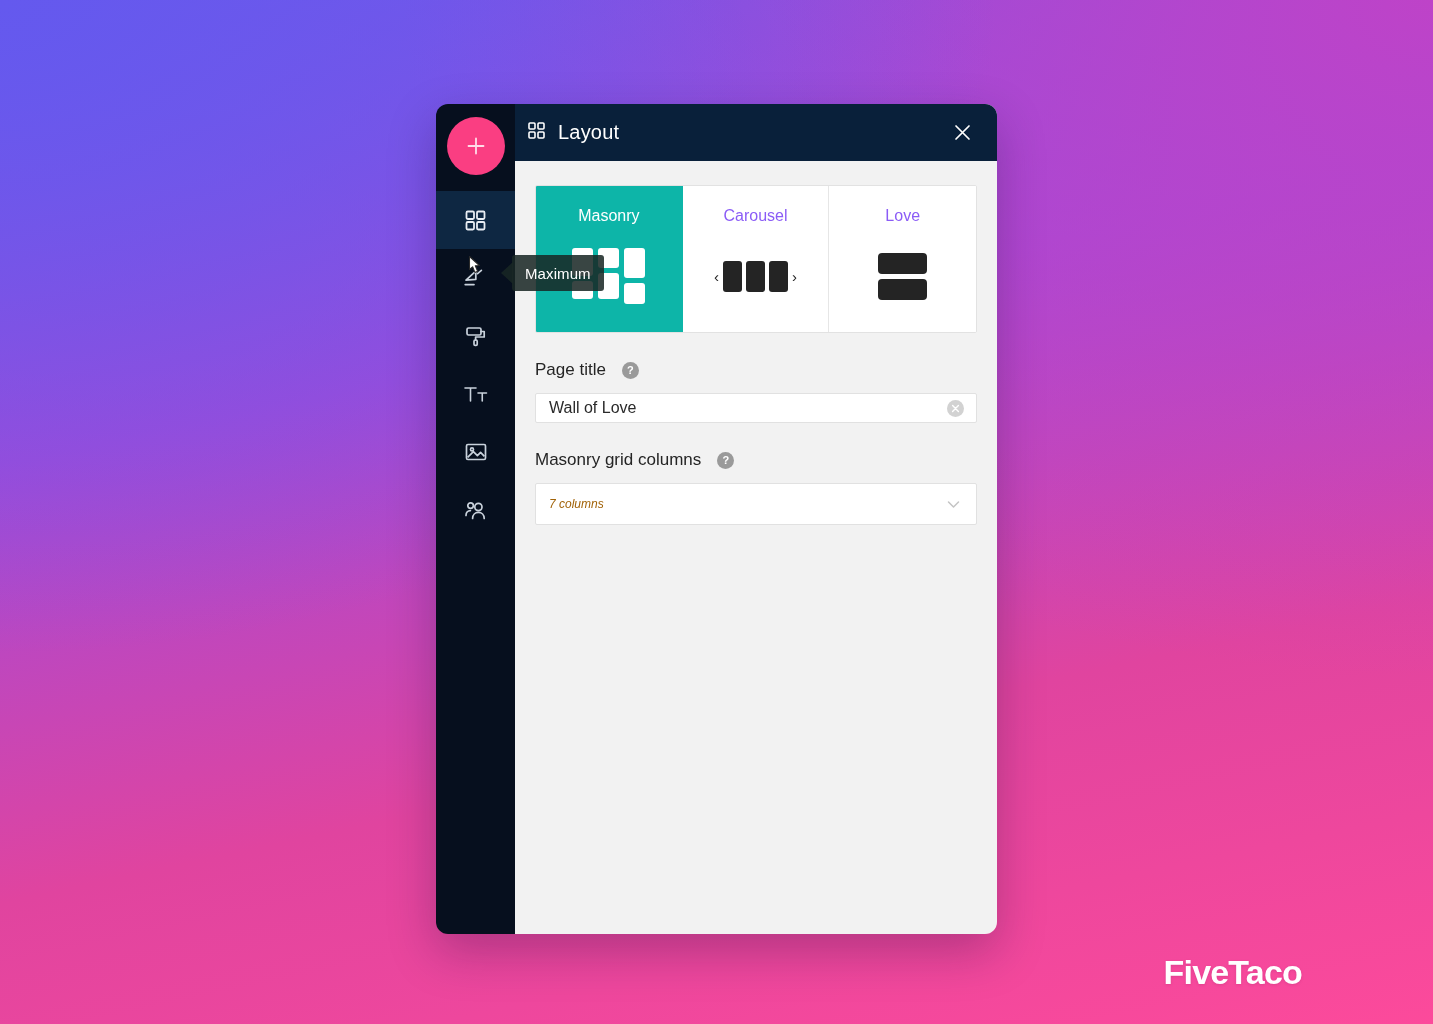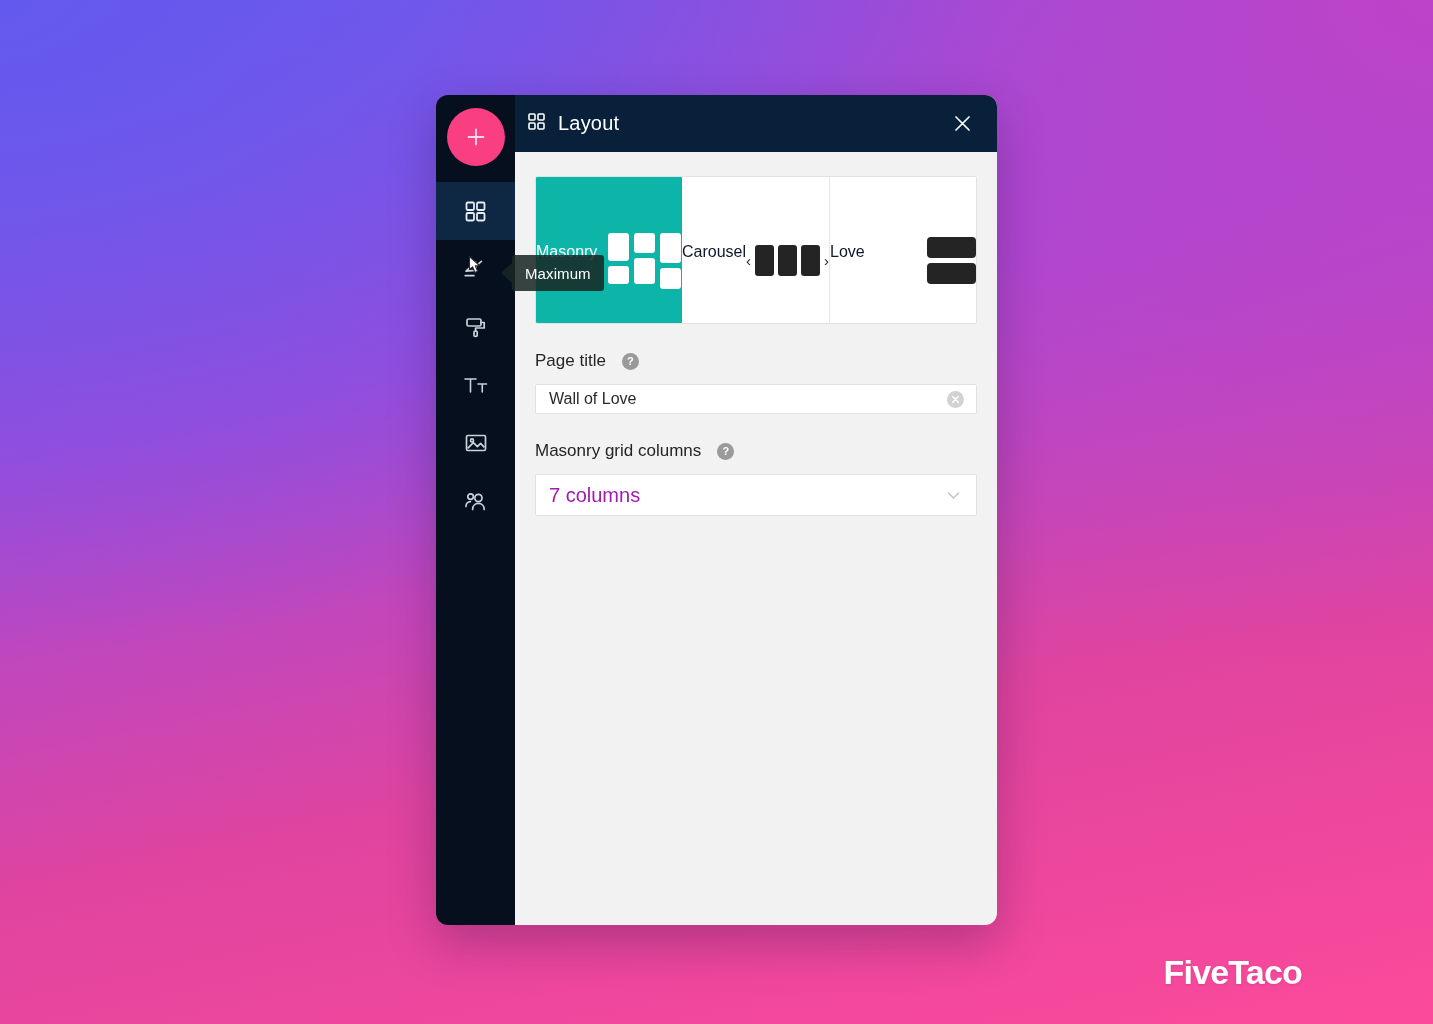--- a/index.html
+++ b/index.html
@@ -16,21 +16,21 @@
       radial-gradient(120% 110% at 0% 0%, #6459EE 0%, rgba(100,89,238,0) 58%),
       radial-gradient(120% 110% at 100% 0%, #BE43C8 0%, rgba(190,67,200,0) 60%),
       linear-gradient(168deg, #7457EA 0%, #A449D6 35%, #E0449F 68%, #FC4A9B 100%);
     position: relative;
   }
 
   
   .app-window {
     position: absolute;
     left: 436px;
-    top: 95px;
+    top: 104px;
     width: 561px;
     height: 830px;
     border-radius: 12px;
     overflow: visible;
     display: flex;
     box-shadow: 0 18px 48px rgba(30, 10, 60, 0.28);
   }
 
   
   .rail {
@@ -159,37 +159,37 @@
     display: flex;
     border: 1px solid #E2E2E2;
     border-radius: 2px;
     overflow: hidden;
     background: #ffffff;
     height: 148px;
   }
   .layout-option {
     flex: 1 1 33.333%;
     display: flex;
-    flex-direction: row;
-    align-items: center;
-    justify-content: space-between;
+    flex-direction: column;
+    align-items: center;
+    justify-content: flex-start;
     padding-top: 21px;
     cursor: pointer;
     background: #ffffff;
     border-right: 1px solid #E6E6E6;
     position: relative;
   }
   .layout-option:last-child { border-right: none; }
   .layout-option.selected {
     background: #0DB5A8;
     border-right-color: #0DB5A8;
   }
   .layout-option-label {
     font-size: 16px;
-    color: #0f172a;
+    color: #8b5cf6;
     margin-bottom: 18px;
   }
   .layout-option.selected .layout-option-label { color: #ffffff; }
   .layout-option-art {
     display: flex;
     align-items: center;
     justify-content: center;
     height: 66px;
   }
 
@@ -281,23 +281,24 @@
     height: 42px;
     background: #ffffff;
     border: 1px solid #E1E1E1;
     border-radius: 2px;
     display: flex;
     align-items: center;
     cursor: pointer;
   }
   .select-value {
     flex: 1 1 auto;
-    font-size: 20px;
-    color: #a21caf;
+    font-size: 12px;
+    color: #a16207;
     padding-left: 13px;
+    font-style: italic;
   }
   .select-chevron { margin-right: 14px; display: flex; line-height: 0; }
 
   
   .watermark {
     position: absolute;
     right: 131px;
     bottom: 32px;
     color: #ffffff;
     font-size: 34px;

